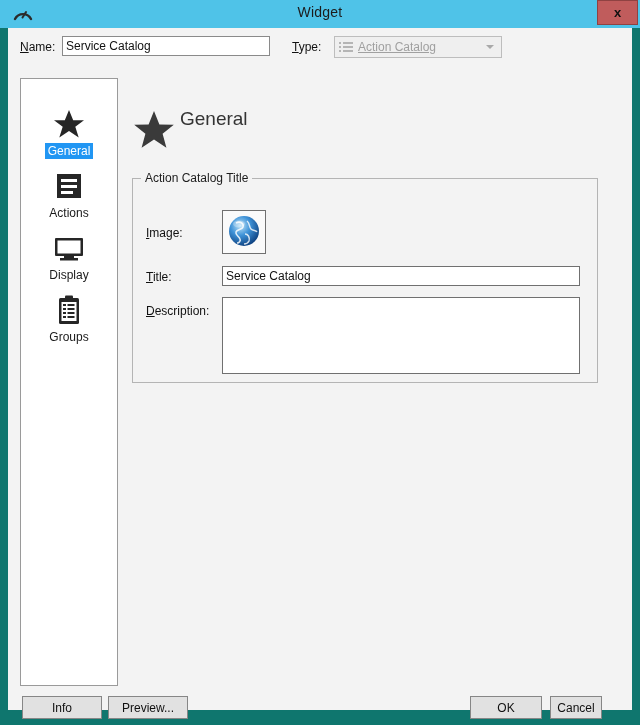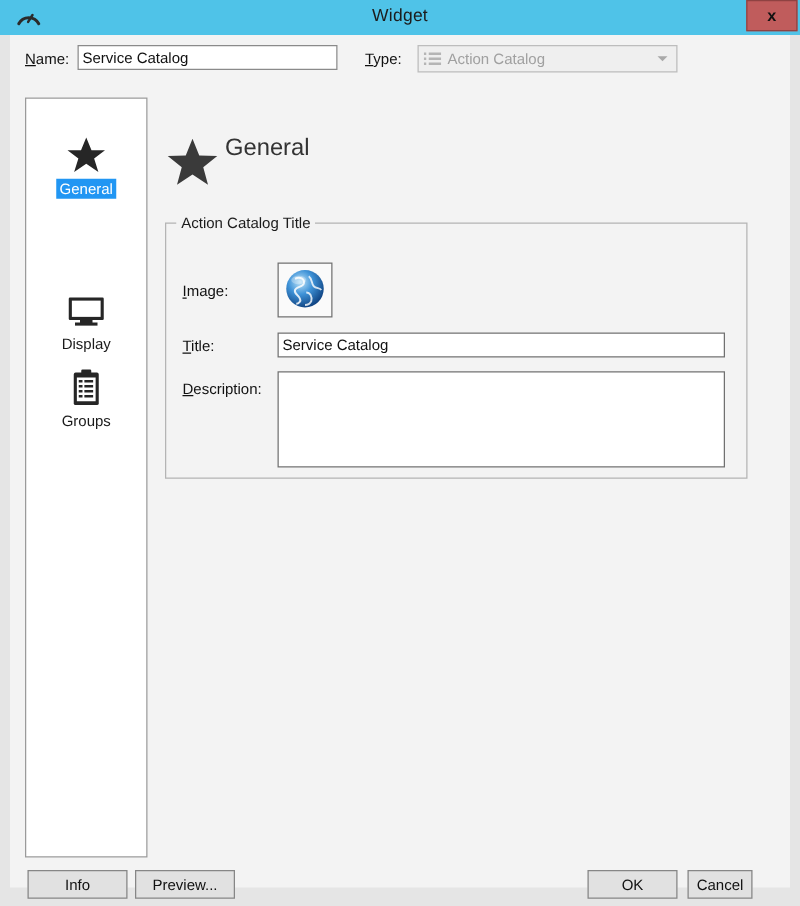--- a/index.html
+++ b/index.html
@@ -13,21 +13,21 @@
     font-family: "Liberation Sans", sans-serif;
     font-size: 12px;
     color: #1a1a1a;
     overflow: hidden;
   }
   .window {
     position: absolute;
     left: 0; top: 0;
     width: 640px;
     height: 725px;
-    background: #e5e5e5;
+    background: #0f766e;
     box-sizing: border-box;
   }
   
   .titlebar {
     position: absolute;
     left: 0; top: 0;
     width: 640px;
     height: 28px;
     background: #4fc3e8;
   }
@@ -89,28 +89,29 @@
     font-family: "Liberation Sans", sans-serif;
     font-size: 12px;
     color: #111111;
     padding: 0 3px;
     outline: none;
   }
   .type-label { left: 284px; top: 12px; }
   .type-select {
     position: absolute;
     left: 326px; top: 8px;
-    width: 208px; height: 22px;
+    width: 168px; height: 22px;
     background: #efefef;
     border: 1px solid #bdbdbd;
     box-sizing: border-box;
     display: flex;
     align-items: center;
     color: #a0a0a0;
     font-size: 12px;
+    text-decoration: underline;
   }
   .type-select .listicon {
     margin-left: 4px;
     margin-right: 5px;
     width: 14px; height: 12px;
   }
   .type-arrow {
     position: absolute;
     right: 7px;
     top: 8px;
@@ -295,20 +296,31 @@
 
       <div class="side-item selected" style="top:28px;">
         <span class="ico">
           <svg width="34" height="34" viewBox="0 0 34 34">
             <polygon points="17,3 21.2,13.2 32,13.2 23.3,19.8 26.7,30.5 17,24 7.3,30.5 10.7,19.8 2,13.2 12.8,13.2" fill="#262626"></polygon>
           </svg>
         </span>
         <span class="lbl">General</span>
       </div>
 
+      <div class="side-item" style="top:90px;">
+        <span class="ico">
+          <svg width="34" height="34" viewBox="0 0 34 34">
+            <rect x="5" y="5" width="24" height="24" fill="#262626"></rect>
+            <rect x="9" y="10" width="16" height="3" fill="#ffffff"></rect>
+            <rect x="9" y="16" width="16" height="3" fill="#ffffff"></rect>
+            <rect x="9" y="22" width="12" height="3" fill="#ffffff"></rect>
+          </svg>
+        </span>
+        <span class="lbl">Actions</span>
+      </div>
 
       <div class="side-item" style="top:214px;">
         <span class="ico">
           <svg width="34" height="34" viewBox="0 0 34 34">
             <rect x="7" y="5" width="20" height="26" rx="1.5" fill="#262626"></rect>
             <rect x="9.5" y="9" width="15" height="19" fill="#ffffff"></rect>
             <rect x="13" y="2.5" width="8" height="5" rx="1" fill="#262626"></rect>
             <rect x="11" y="11" width="3" height="2" fill="#262626"></rect>
             <rect x="15.5" y="11" width="7" height="2" fill="#262626"></rect>
             <rect x="11" y="15" width="3" height="2" fill="#262626"></rect>

